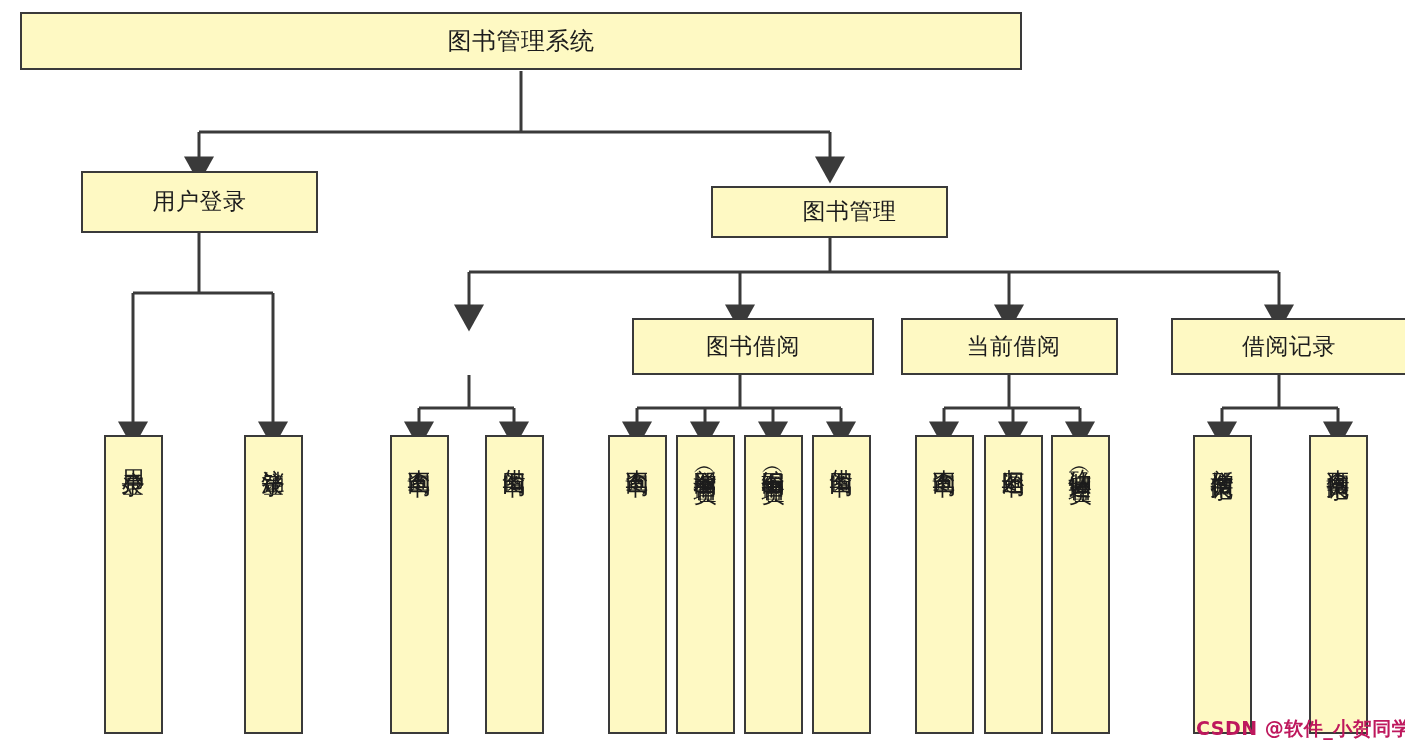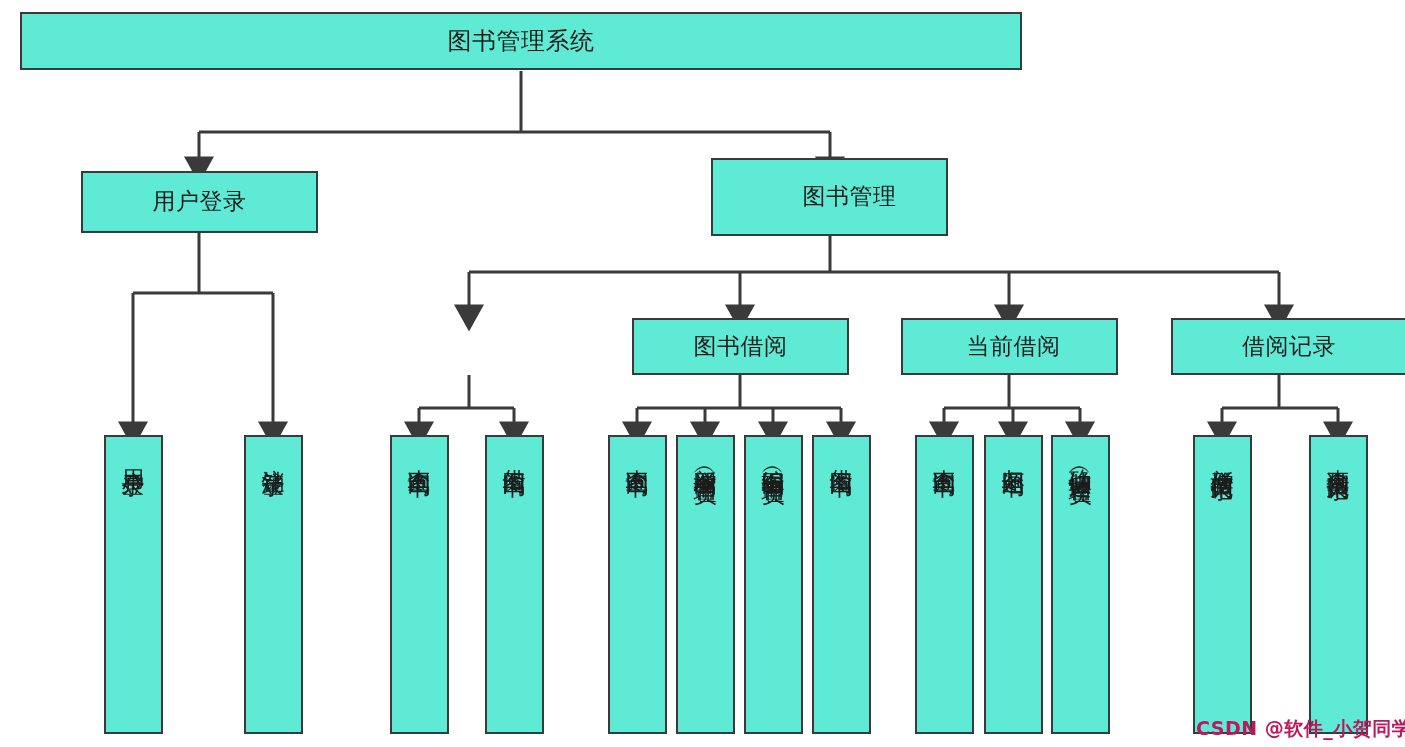--- a/index.html
+++ b/index.html
@@ -20,21 +20,21 @@
     position: absolute;
     left: 0;
     top: 0;
     width: 1405px;
     height: 747px;
     pointer-events: none;
   }
   .node {
     position: absolute;
     box-sizing: border-box;
-    background: #5eead4;
+    background: #fef9c3;
     border: 2px solid #3a3a3a;
     display: flex;
     align-items: center;
     justify-content: center;
     color: #1c1c1c;
     z-index: 2;
   }
   .node .label {
     display: block;
     text-align: center;
@@ -127,26 +127,26 @@
   </svg>
 
   <div class="node root horiz" style="left:20px; top:12px; width:1002px; height:58px;">
     <span class="label">图书管理系统</span>
   </div>
 
   <div class="node horiz" style="left:81px; top:171px; width:237px; height:62px;">
     <span class="label">用户登录</span>
   </div>
 
-  <div class="node horiz" style="left:711px; top:158px; width:237px; height:78px;padding-left:40px;">
+  <div class="node horiz" style="left:711px; top:186px; width:237px; height:52px;padding-left:40px;">
     <span class="label">图书管理</span>
   </div>
 
 
-  <div class="node horiz" style="left:632px; top:318px; width:217px; height:57px;">
+  <div class="node horiz" style="left:632px; top:318px; width:242px; height:57px;">
     <span class="label">图书借阅</span>
   </div>
 
   <div class="node horiz" style="left:901px; top:318px; width:217px; height:57px;padding-left:8px;">
     <span class="label">当前借阅</span>
   </div>
 
   <div class="node horiz" style="left:1171px; top:318px; width:236px; height:57px;">
     <span class="label">借阅记录</span>
   </div>

